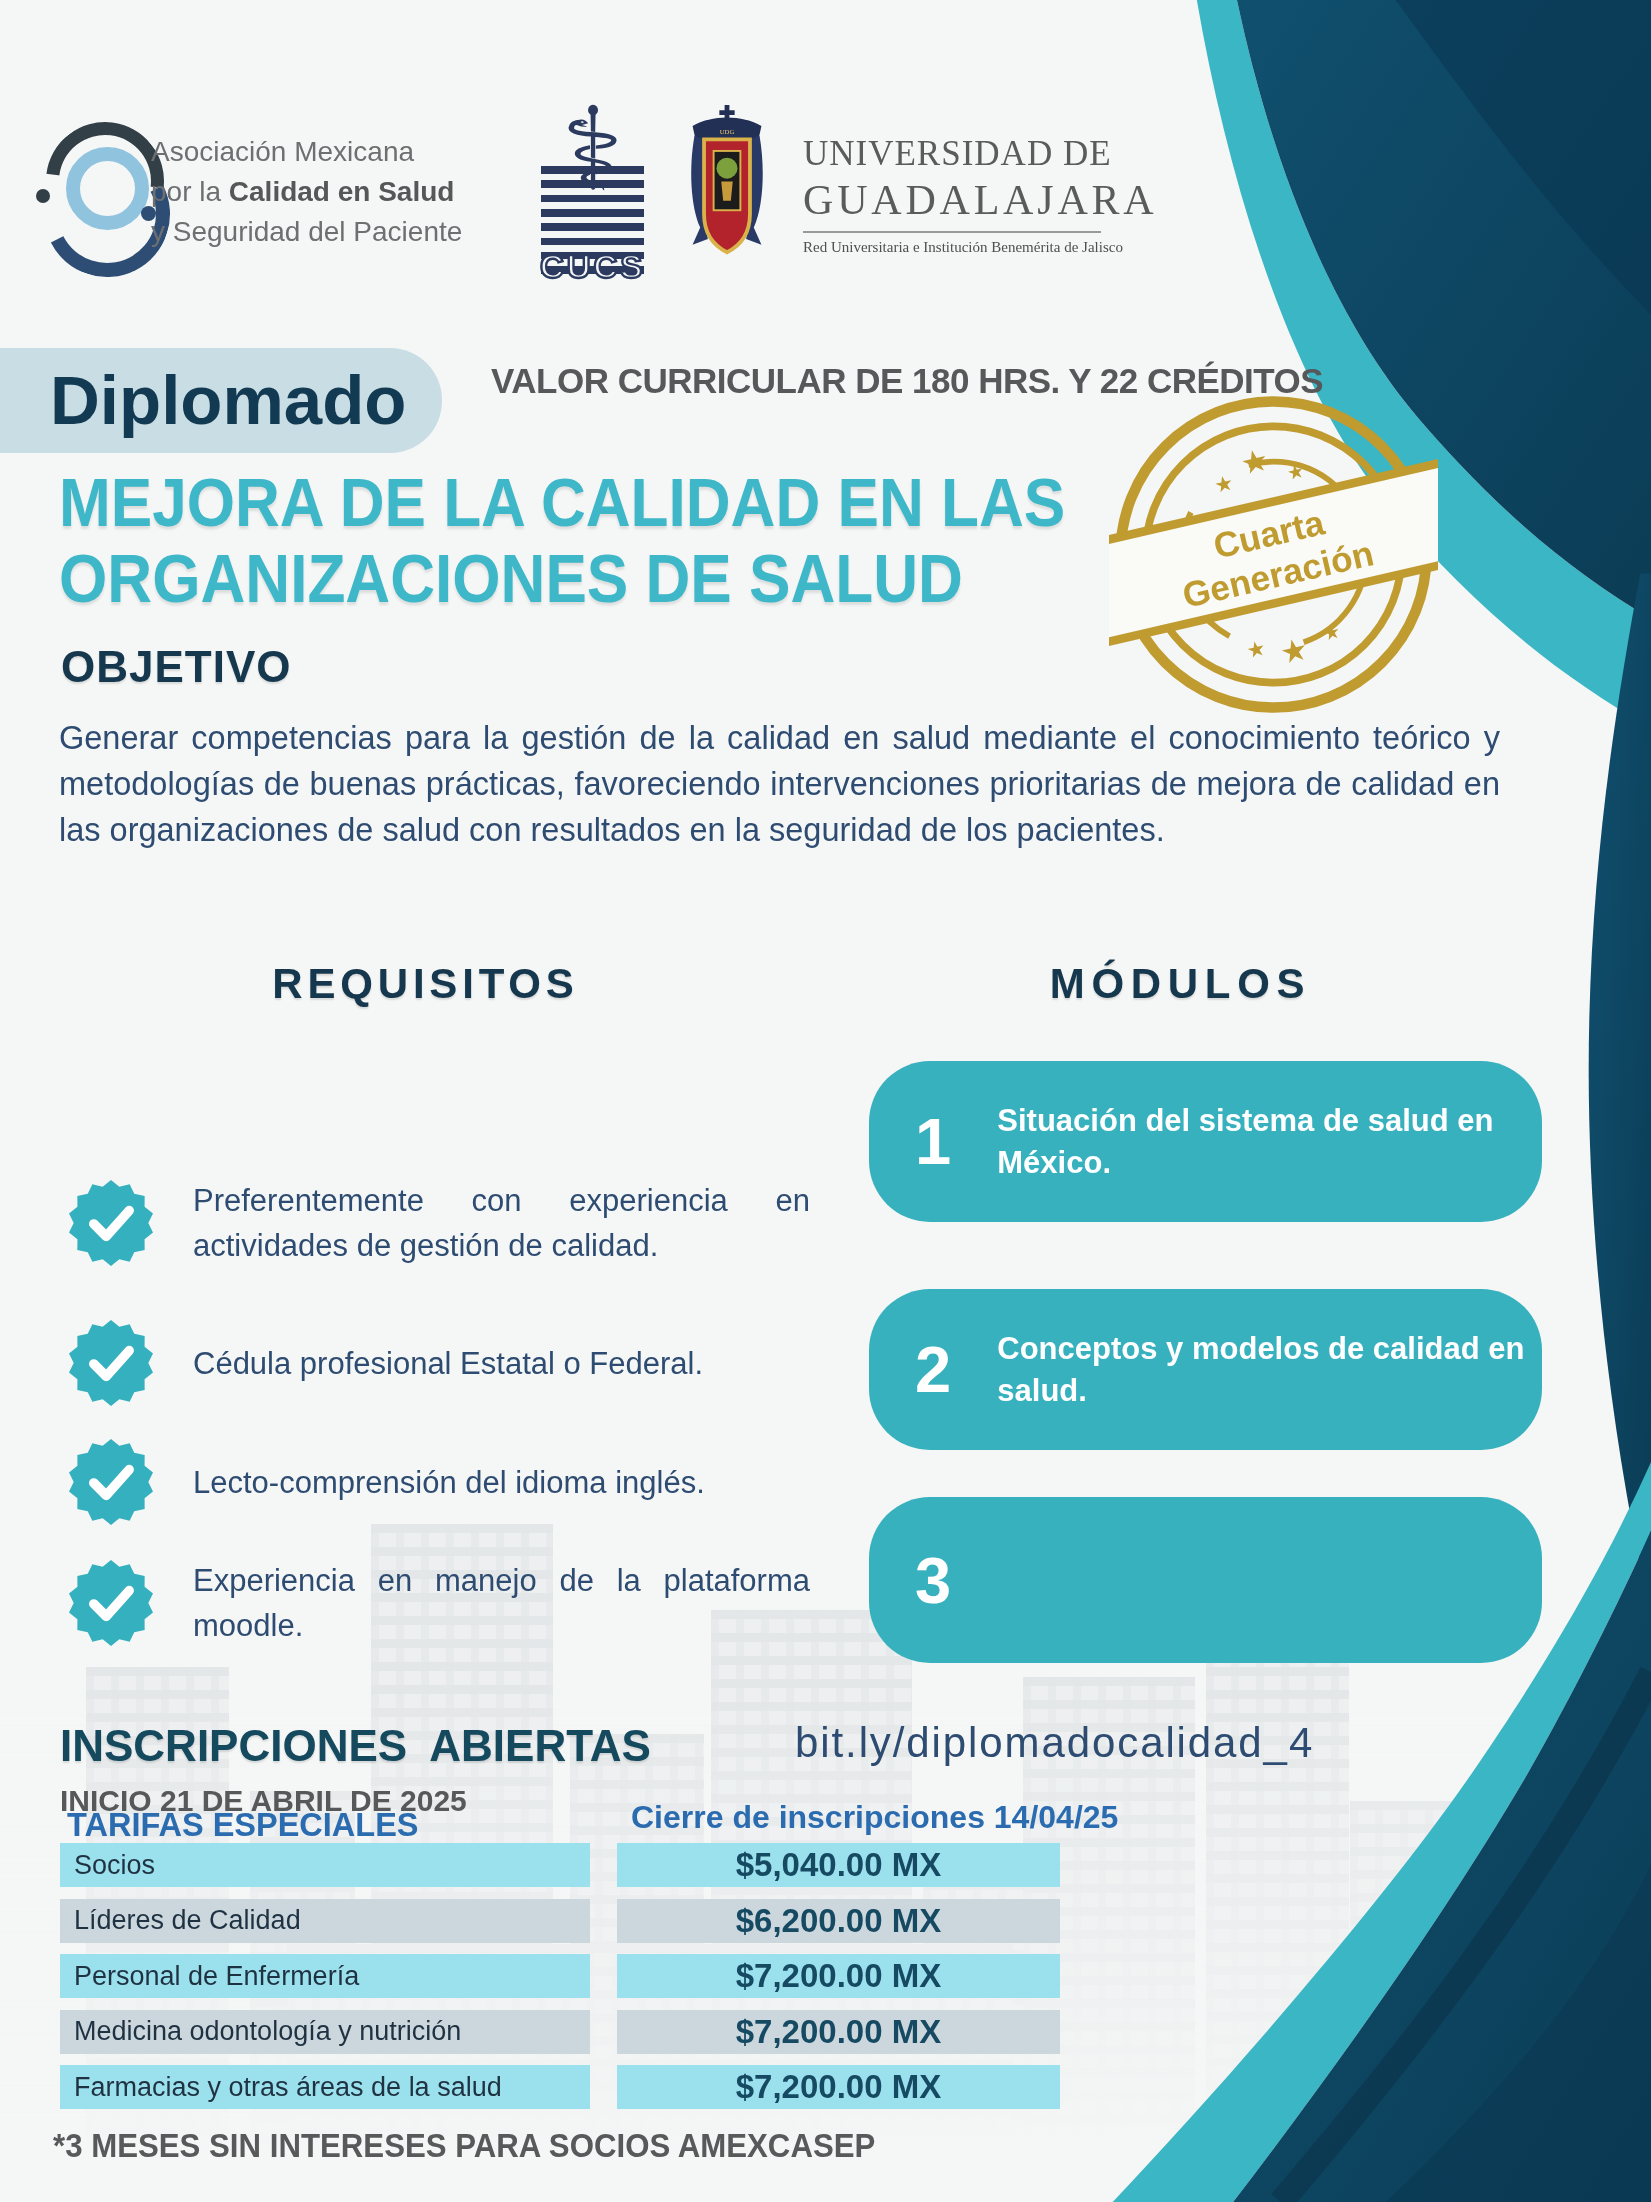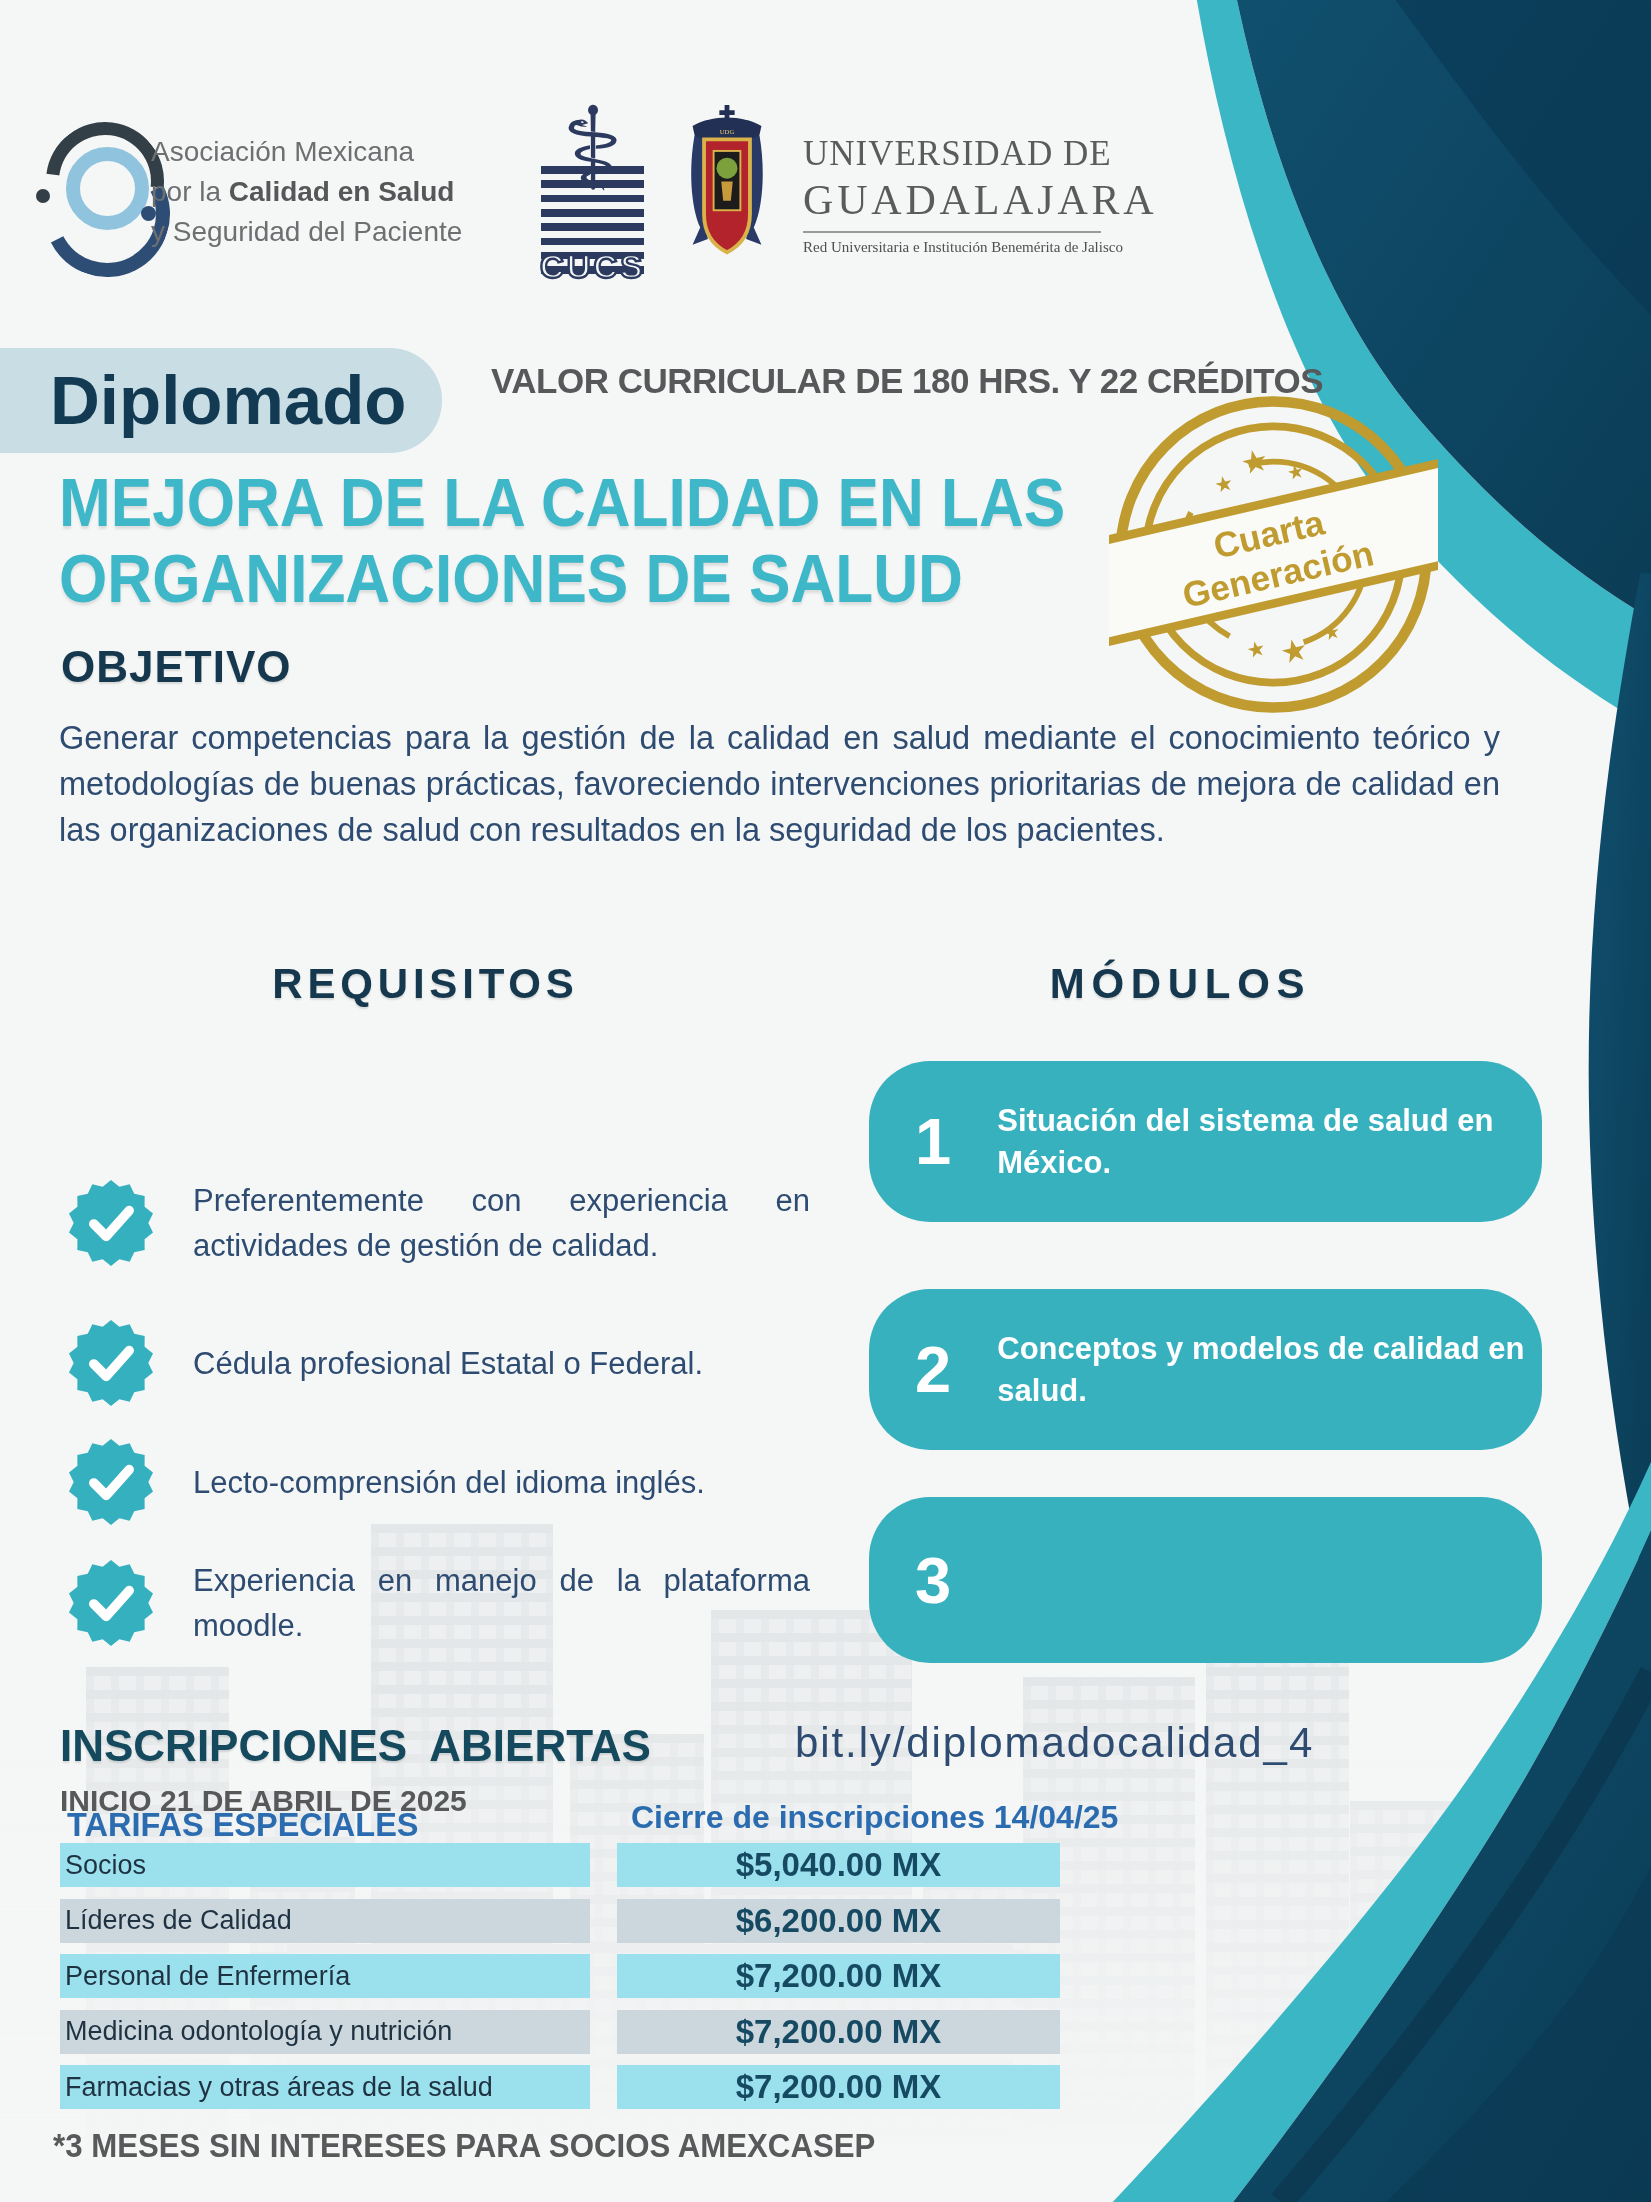--- a/index.html
+++ b/index.html
@@ -84,21 +84,21 @@
   
   .insc-head{left:60px;top:1721px;font-size:44px;font-weight:bold;color:#14495e;word-spacing:11.5px;
       text-shadow:0 1.9px 1.9px rgba(0,0,0,.12);}
   .insc-link{left:795px;top:1719px;font-size:42px;color:#2e4c71;letter-spacing:1.9px;text-decoration:none;}
   .inicio{left:60px;top:1784px;font-size:30px;font-weight:bold;color:#57585a;}
   .tarifas{left:67px;top:1807px;font-size:32.5px;font-weight:bold;color:#2b6cb0;}
   .cierre{left:631px;top:1799px;font-size:32px;font-weight:bold;color:#2b6cb0;}
 
   .fees{left:60px;top:1843px;}
   .fee-row{display:flex;margin-bottom:11.5px;}
-  .fee-label{width:530px;height:44px;display:flex;align-items:center;padding-left:5px;box-sizing:border-box;
+  .fee-label{width:530px;height:44px;display:flex;align-items:center;padding-left:14px;box-sizing:border-box;
       font-size:27px;color:#1f3242;white-space:nowrap;}
   .fee-price{width:443px;height:44px;margin-left:27px;display:flex;align-items:center;justify-content:center;
       font-size:33px;font-weight:bold;color:#164a63;}
   .row-cyan{background:#9be0ed;} .row-gray{background:#ccd6dd;}
 
   .footnote{left:53px;top:2128px;font-size:32.5px;font-weight:bold;color:#58595a;transform:scaleX(.96);
       transform-origin:left top;white-space:nowrap;}
 </style>
 </head>
 <body>

